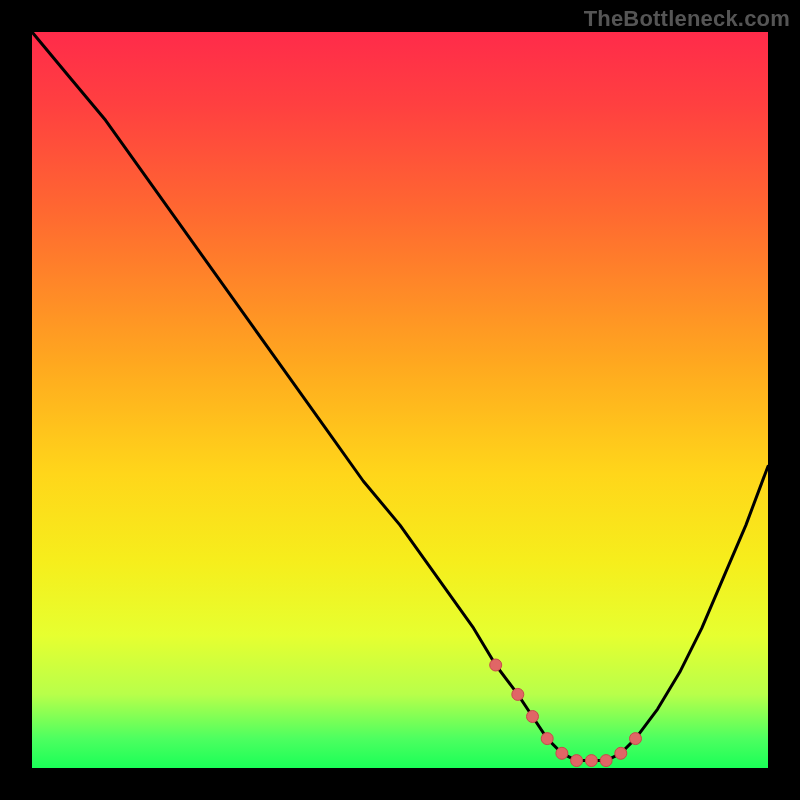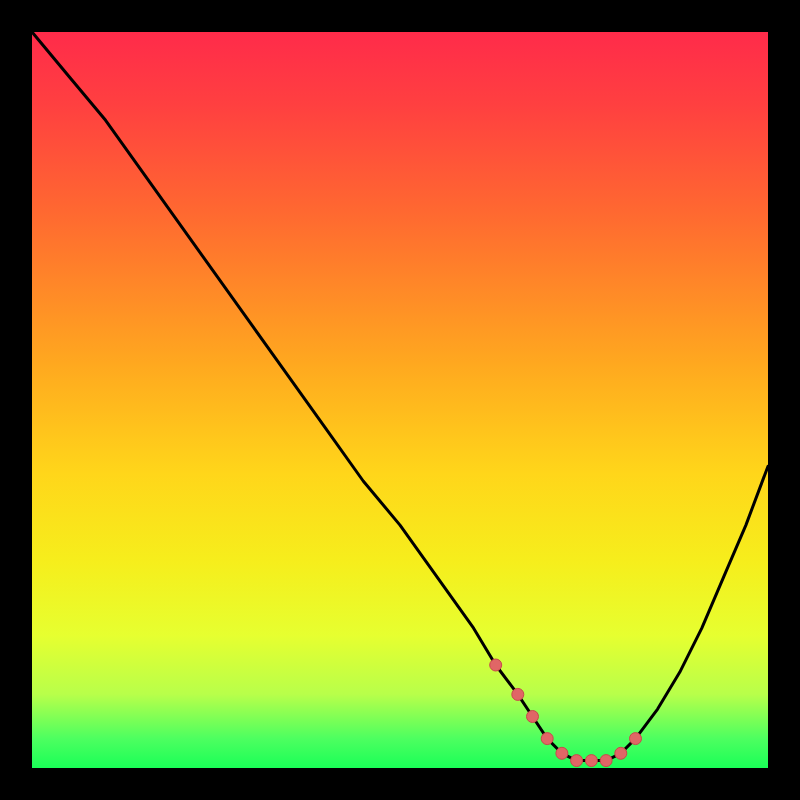--- a/index.html
+++ b/index.html
@@ -52,13 +52,14 @@
         <circle cx="547.2" cy="738.6" r="6" fill="#e06666" stroke="#c84a4a" stroke-width="1"></circle>
         <circle cx="561.9" cy="753.3" r="6" fill="#e06666" stroke="#c84a4a" stroke-width="1"></circle>
         <circle cx="576.6" cy="760.6" r="6" fill="#e06666" stroke="#c84a4a" stroke-width="1"></circle>
         <circle cx="591.4" cy="760.6" r="6" fill="#e06666" stroke="#c84a4a" stroke-width="1"></circle>
         <circle cx="606.1" cy="760.6" r="6" fill="#e06666" stroke="#c84a4a" stroke-width="1"></circle>
         <circle cx="620.8" cy="753.3" r="6" fill="#e06666" stroke="#c84a4a" stroke-width="1"></circle>
         <circle cx="635.5" cy="738.6" r="6" fill="#e06666" stroke="#c84a4a" stroke-width="1"></circle>
       </g>
   </svg>
 
+  <div class="watermark">TheBottleneck.com</div>
 </div>
 
 </body></html>

